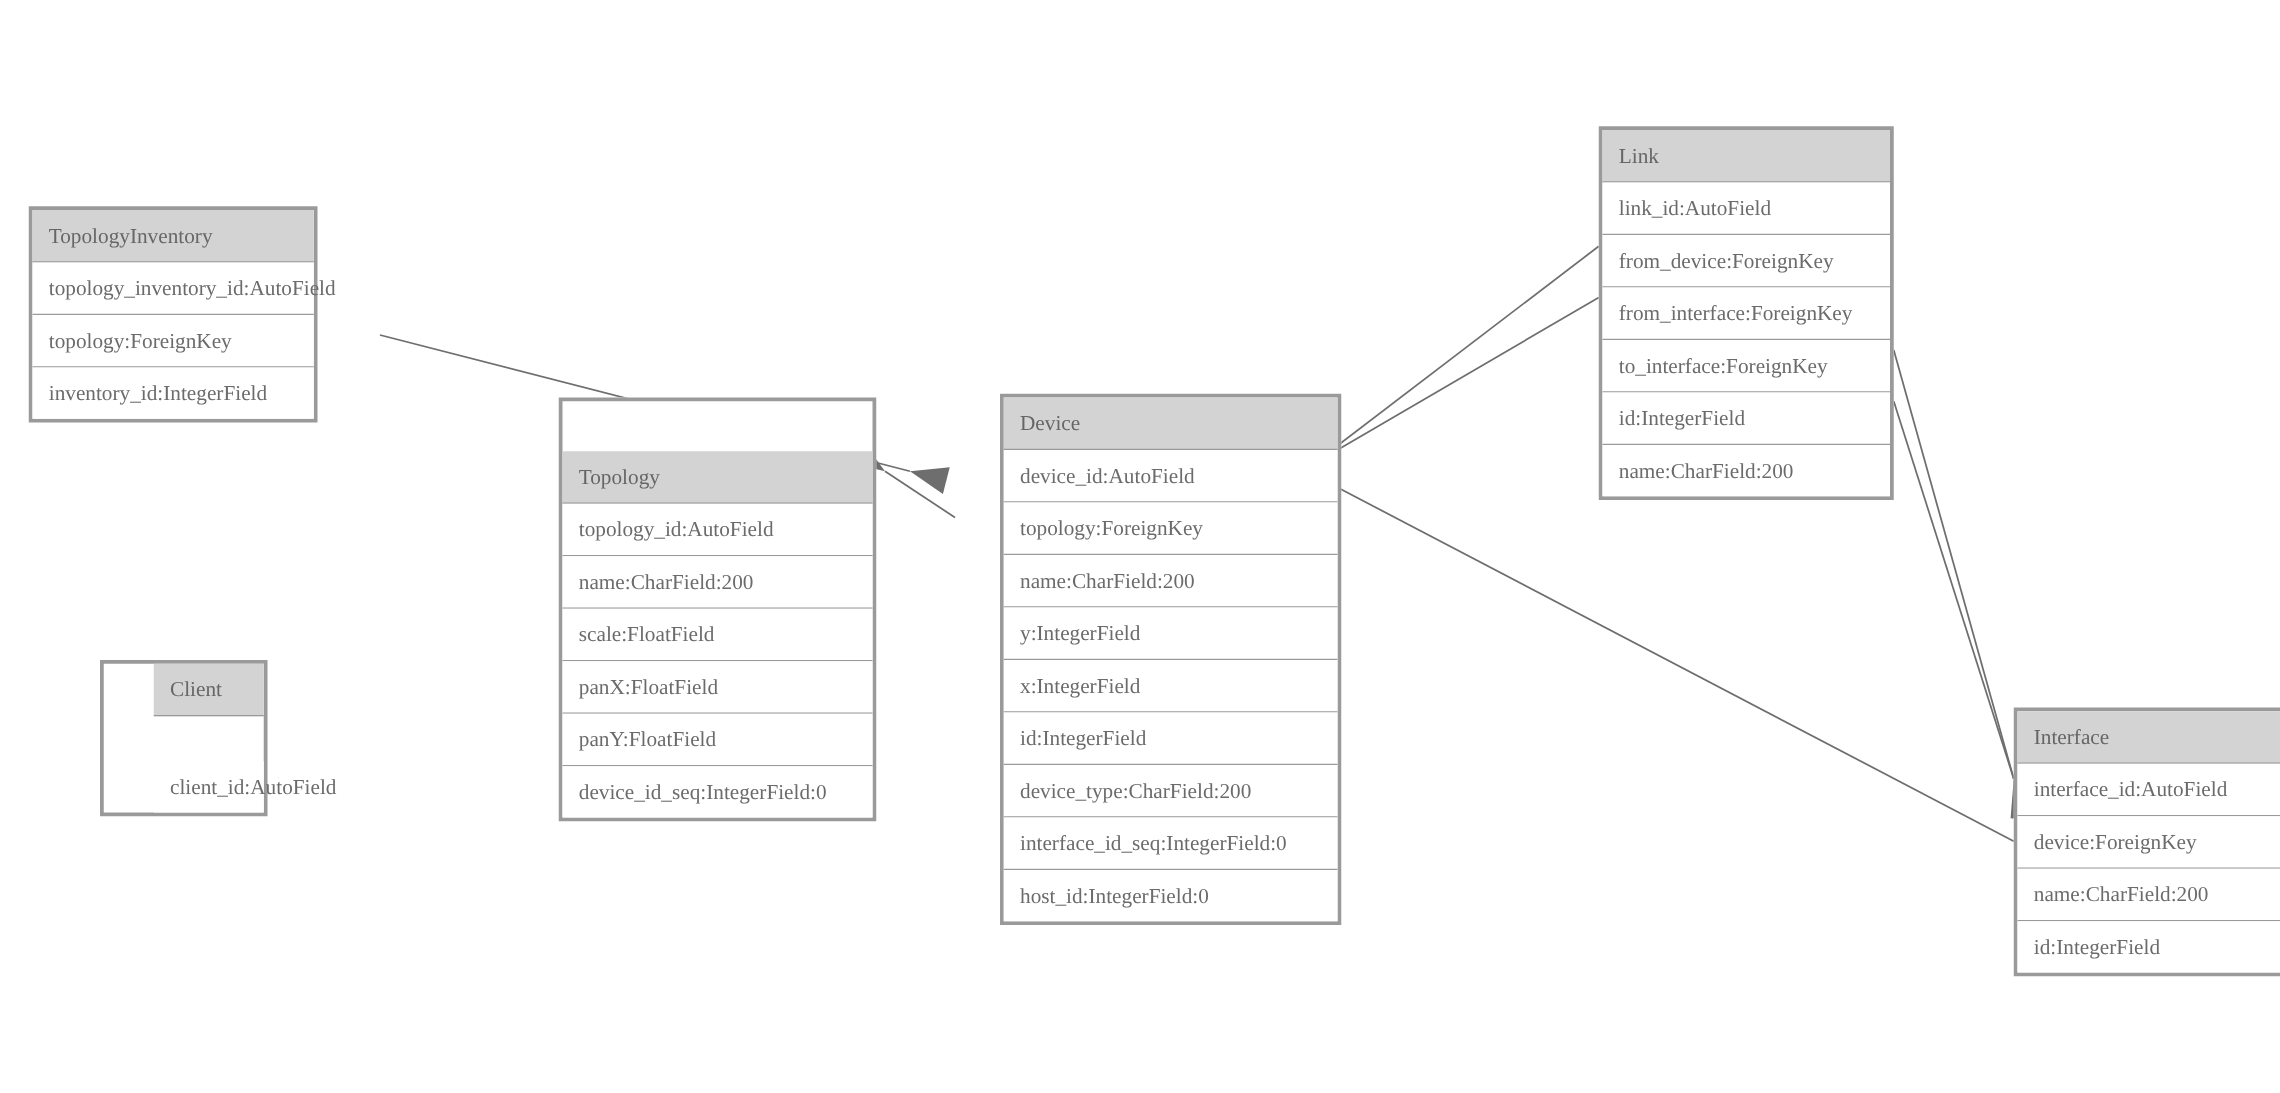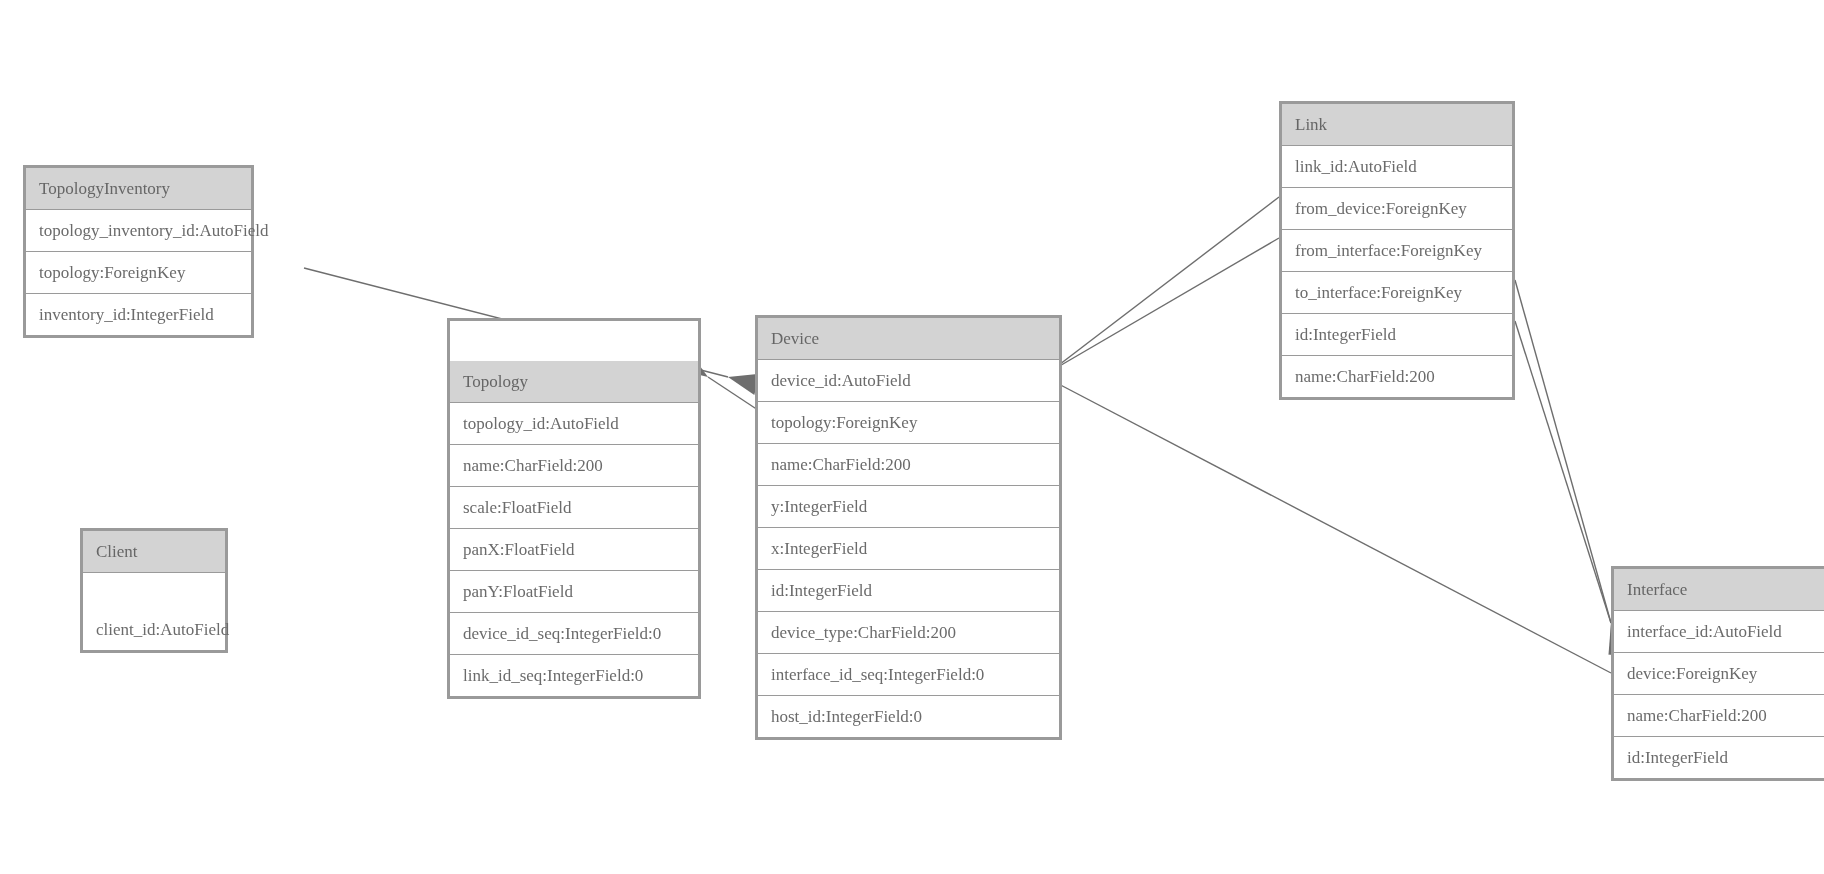--- a/index.html
+++ b/index.html
@@ -97,39 +97,38 @@
 
   <div id="entity-layer">
       <div class="entity" style="left: 23px; top: 165px; width: 231px; border-color: rgb(154, 154, 154);">
         <div class="entity-header" style="background: rgb(211, 211, 211); border-bottom-color: rgb(154, 154, 154);">TopologyInventory</div>
         <div class="entity-attrs">
           <div class="attr-row" style="border-bottom-color: rgb(154, 154, 154);">topology_inventory_id:AutoField</div>
           <div class="attr-row" style="border-bottom-color: rgb(154, 154, 154);">topology:ForeignKey</div>
           <div class="attr-row" style="border-bottom-color: rgb(154, 154, 154);">inventory_id:IntegerField</div>
         </div>
       </div>
-      <div class="entity" style="left: 80px; top: 528px; width: 148px; border-color: rgb(154, 154, 154);">
+      <div class="entity" style="left: 80px; top: 528px; width: 134px; border-color: rgb(154, 154, 154); padding-left: 40px;">
         <div class="entity-header" style="background: rgb(211, 211, 211); border-bottom-color: rgb(154, 154, 154);">Client</div>
         <div class="entity-attrs">
           <div class="attr-row" style="border-bottom-color: rgb(154, 154, 154); margin-top: 36px;">client_id:AutoField</div>
         </div>
       </div>
       <div class="entity" style="left: 447px; top: 318px; width: 254px; border-color: rgb(154, 154, 154);">
         <div class="entity-header" style="background: rgb(211, 211, 211); border-bottom-color: rgb(154, 154, 154); margin-top: 40px;">Topology</div>
         <div class="entity-attrs">
           <div class="attr-row" style="border-bottom-color: rgb(154, 154, 154);">topology_id:AutoField</div>
           <div class="attr-row" style="border-bottom-color: rgb(154, 154, 154);">name:CharField:200</div>
           <div class="attr-row" style="border-bottom-color: rgb(154, 154, 154);">scale:FloatField</div>
           <div class="attr-row" style="border-bottom-color: rgb(154, 154, 154);">panX:FloatField</div>
           <div class="attr-row" style="border-bottom-color: rgb(154, 154, 154);">panY:FloatField</div>
           <div class="attr-row" style="border-bottom-color: rgb(154, 154, 154);">device_id_seq:IntegerField:0</div>
-          <div class="attr-row" style="border-bottom-color: rgb(154, 154, 154);">link_id_seq:IntegerField:0</div>
         </div>
       </div>
-      <div class="entity" style="left: 755px; top: 315px; width: 307px; border-color: rgb(154, 154, 154);">
+      <div class="entity" style="left: 800px; top: 315px; width: 273px; border-color: rgb(154, 154, 154);">
         <div class="entity-header" style="background: rgb(211, 211, 211); border-bottom-color: rgb(154, 154, 154);">Device</div>
         <div class="entity-attrs">
           <div class="attr-row" style="border-bottom-color: rgb(154, 154, 154);">device_id:AutoField</div>
           <div class="attr-row" style="border-bottom-color: rgb(154, 154, 154);">topology:ForeignKey</div>
           <div class="attr-row" style="border-bottom-color: rgb(154, 154, 154);">name:CharField:200</div>
           <div class="attr-row" style="border-bottom-color: rgb(154, 154, 154);">y:IntegerField</div>
           <div class="attr-row" style="border-bottom-color: rgb(154, 154, 154);">x:IntegerField</div>
           <div class="attr-row" style="border-bottom-color: rgb(154, 154, 154);">id:IntegerField</div>
           <div class="attr-row" style="border-bottom-color: rgb(154, 154, 154);">device_type:CharField:200</div>
           <div class="attr-row" style="border-bottom-color: rgb(154, 154, 154);">interface_id_seq:IntegerField:0</div>

